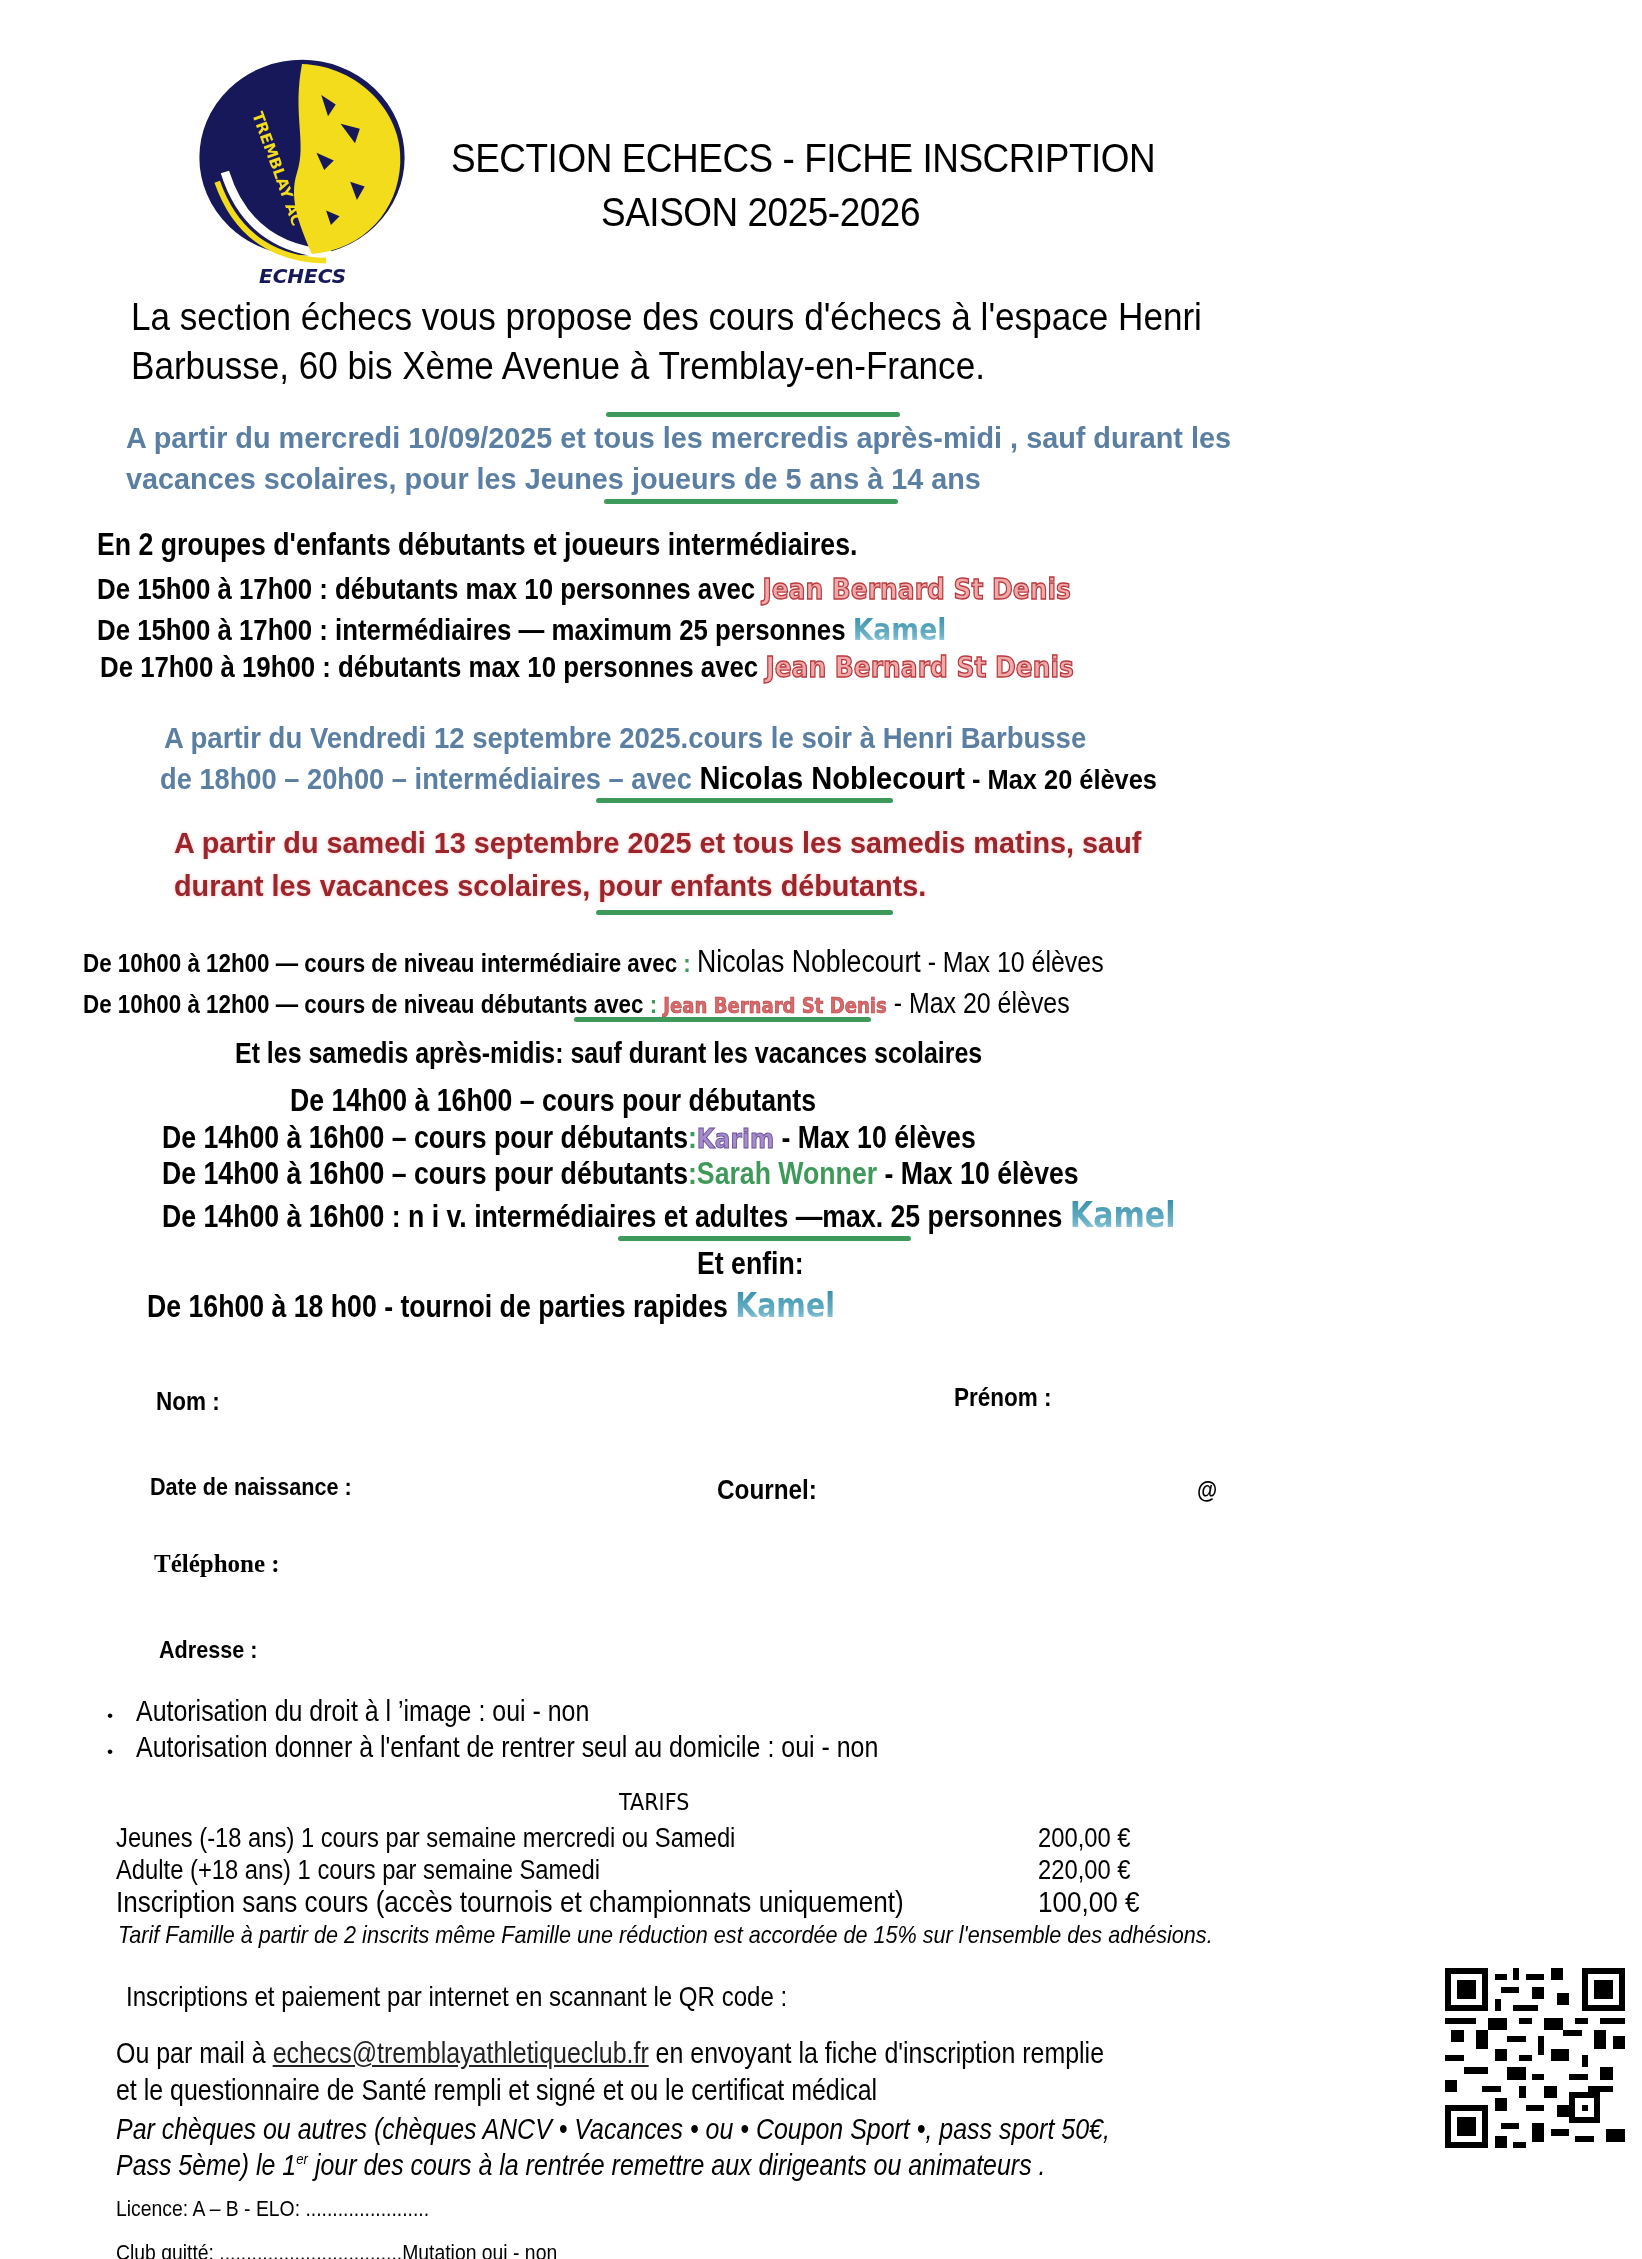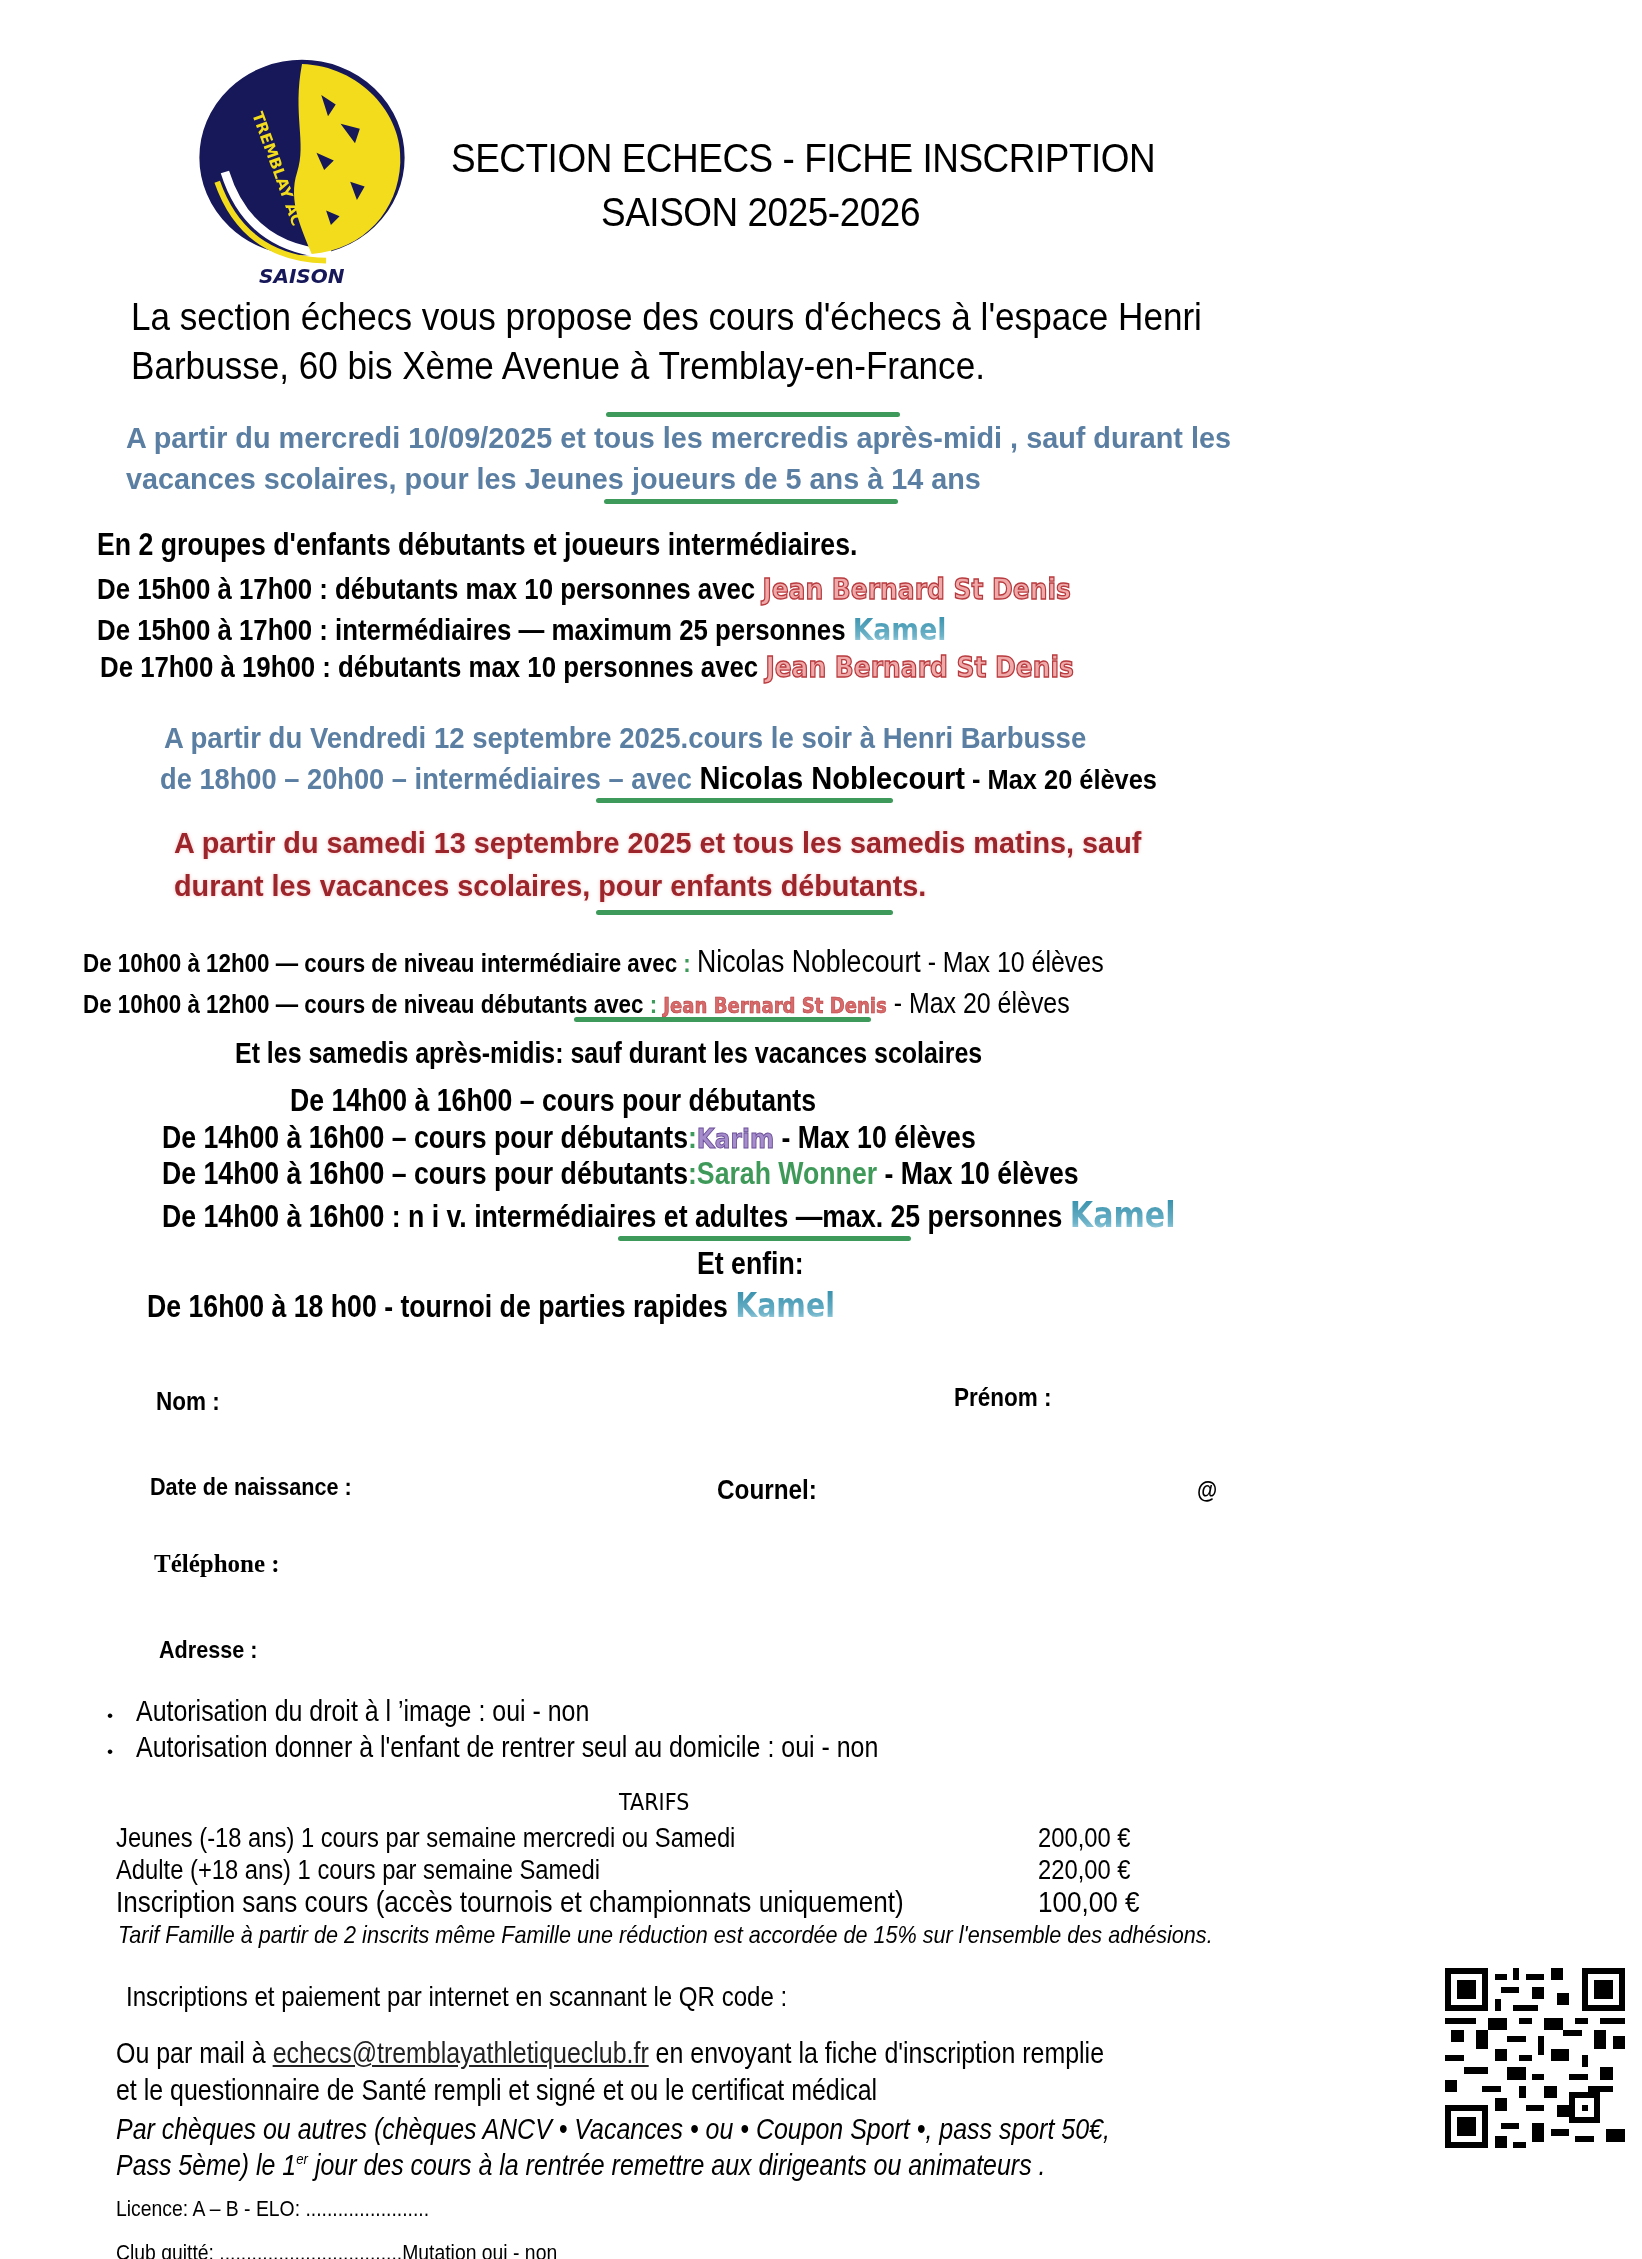--- a/index.html
+++ b/index.html
@@ -36,21 +36,21 @@
 <div class="logo">
   <svg width="212" height="208" viewBox="0 0 220 215">
     <ellipse cx="110" cy="105" rx="105" ry="100" fill="#16185a" stroke="#16185a" stroke-width="3"></ellipse>
     <path d="M30 120 Q55 200 140 205" stroke="#ffffff" stroke-width="9" fill="none"></path>
     <path d="M22 130 Q50 210 135 212" stroke="#f2dc1c" stroke-width="6" fill="none"></path>
     <path d="M110 8 C170 10 215 60 212 110 C210 160 175 200 120 205 C110 180 95 150 105 120 C115 90 100 60 110 8 Z" fill="#f2dc1c"></path>
     <path d="M130 40 l15 10 l-8 12 z M150 70 l20 5 l-5 15 z M125 100 l18 8 l-10 10 z M160 130 l15 5 l-8 14 z M135 160 l14 6 l-9 9 z" fill="#16185a"></path>
     <text x="58" y="60" fill="#f2dc1c" font-family="DejaVu Sans, sans-serif" font-weight="bold" font-size="16" transform="rotate(70 58 60)">TREMBLAY AC</text>
   </svg>
 </div>
-<div class="abs" style="left:259px; top:264px; font-size:20px; font-weight:bold; font-style:italic; color:#16185a; font-family:'DejaVu Sans',sans-serif;">SAISON</div>
+<div class="abs" style="left:259px; top:264px; font-size:20px; font-weight:bold; font-style:italic; color:#16185a; font-family:'DejaVu Sans',sans-serif;">ECHECS</div>
 
 <div class="abs title" style="left:451px; top:135px;">SECTION ECHECS - FICHE INSCRIPTION</div>
 <div class="abs title" style="left:601px; top:189px;">SAISON 2025-2026</div>
 
 <div class="abs intro" style="left:131px; top:295px;">La section échecs vous propose des cours d'échecs à l'espace Henri</div>
 <div class="abs intro" style="left:131px; top:344px;">Barbusse, 60 bis Xème Avenue à Tremblay-en-France.</div>
 
 <div class="greenbar" style="left:606px; top:412px; width:294px;"></div>
 <div class="abs blue" style="left:126px; top:421px; transform:scaleX(0.96); transform-origin:left top;">A partir du mercredi 10/09/2025 et tous les mercredis après-midi , sauf durant les</div>
 <div class="abs blue" style="left:126px; top:462px; transform:scaleX(0.96); transform-origin:left top;">vacances scolaires, pour les  Jeunes joueurs de 5 ans à 14 ans</div>

